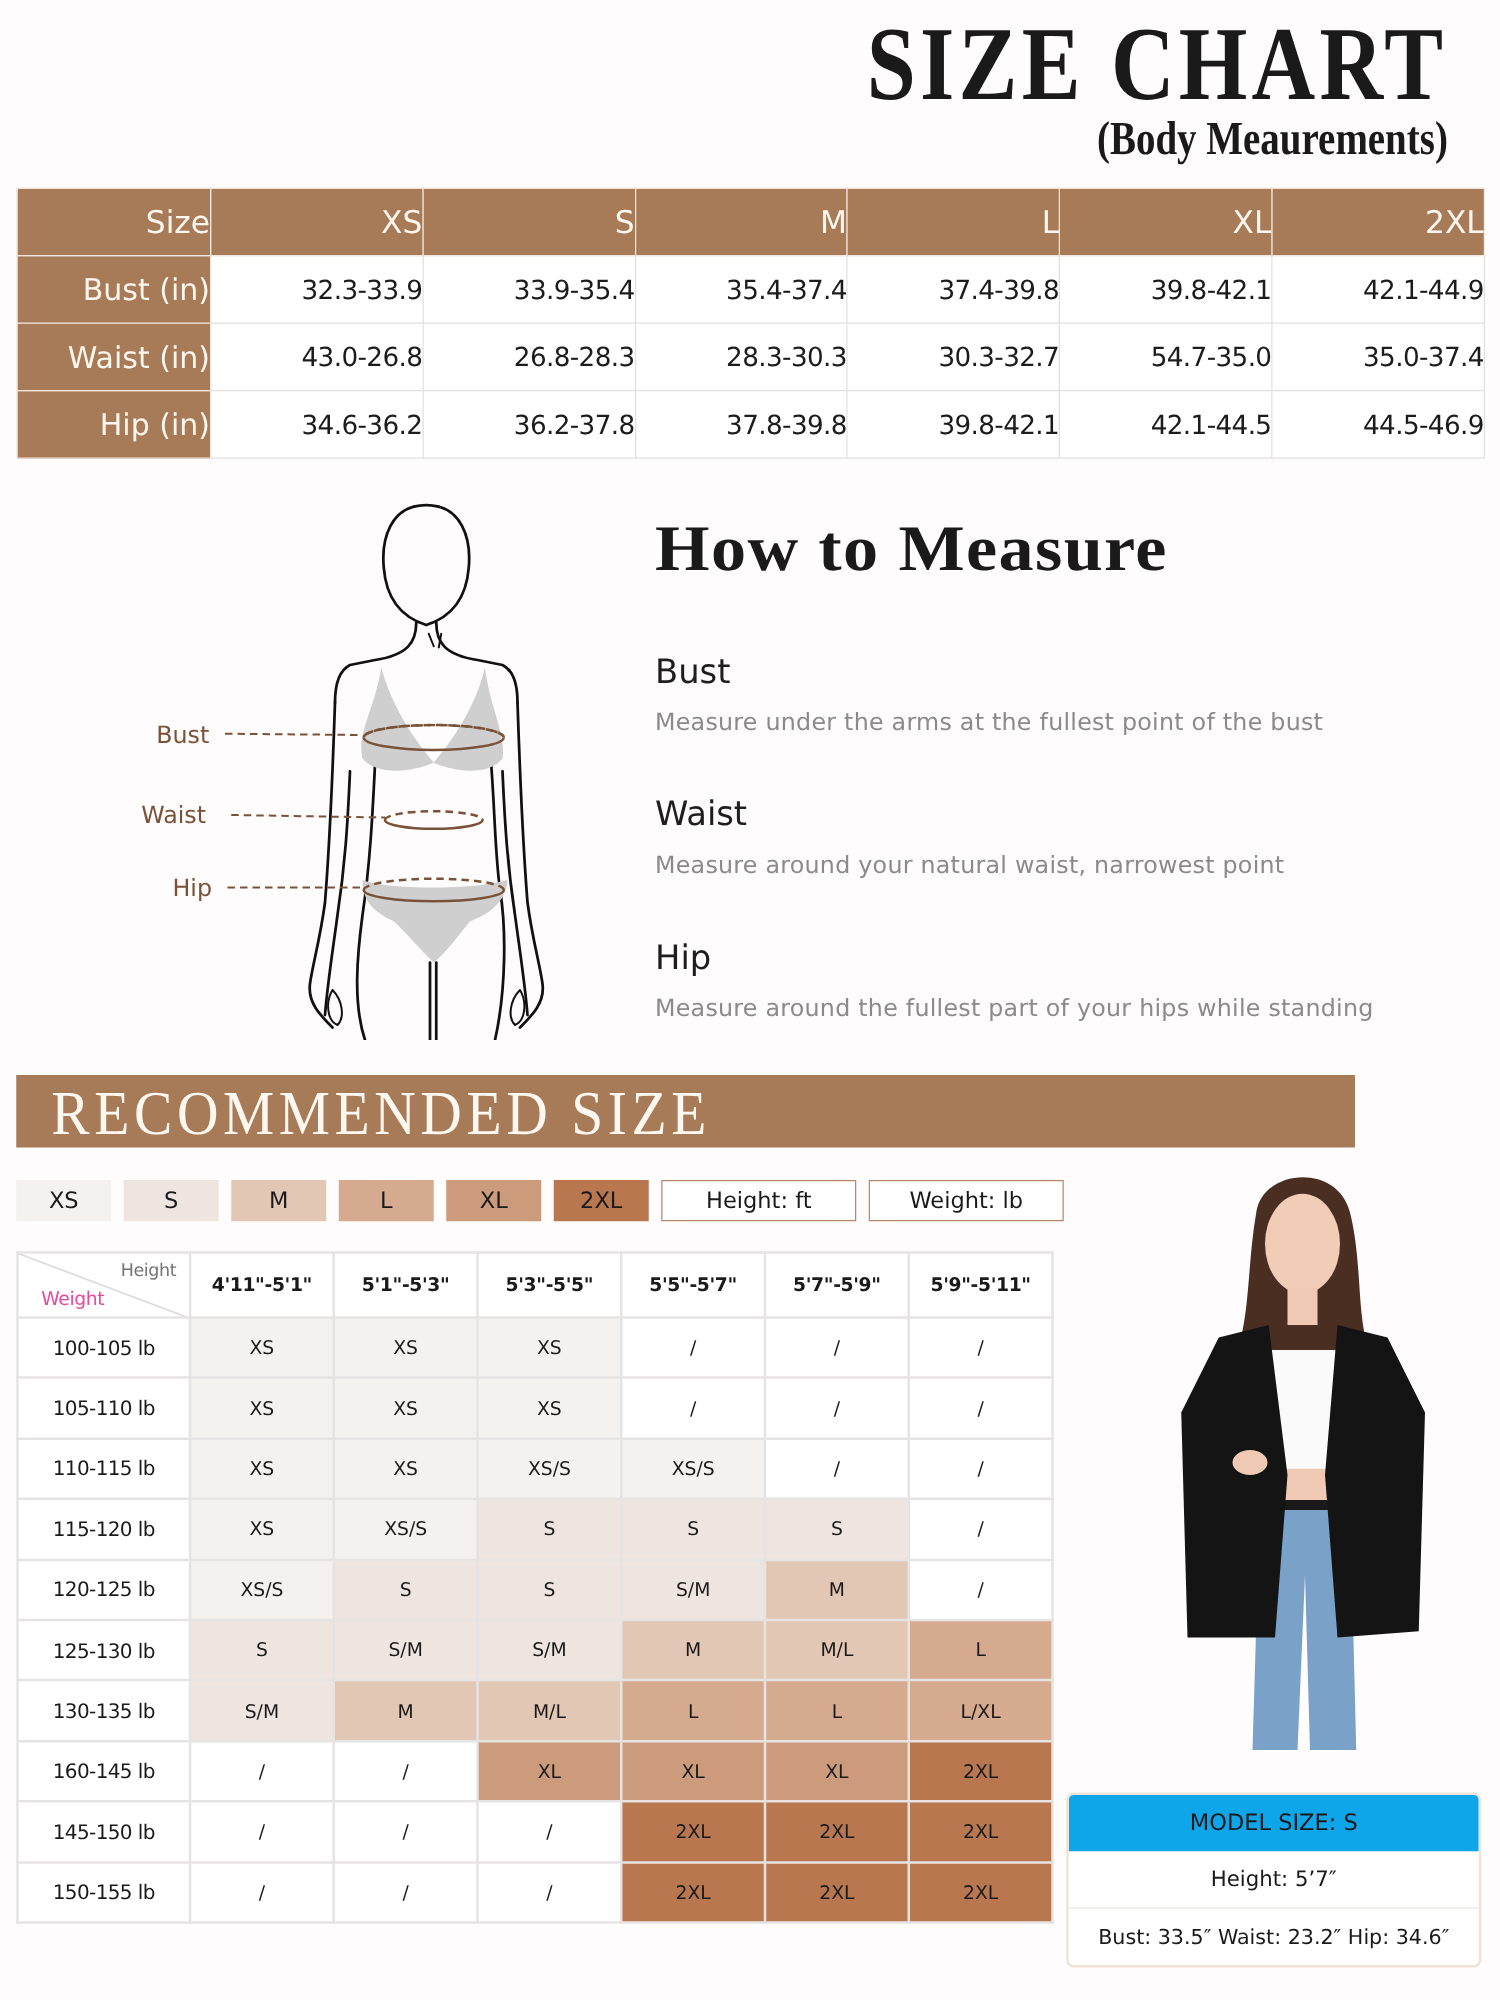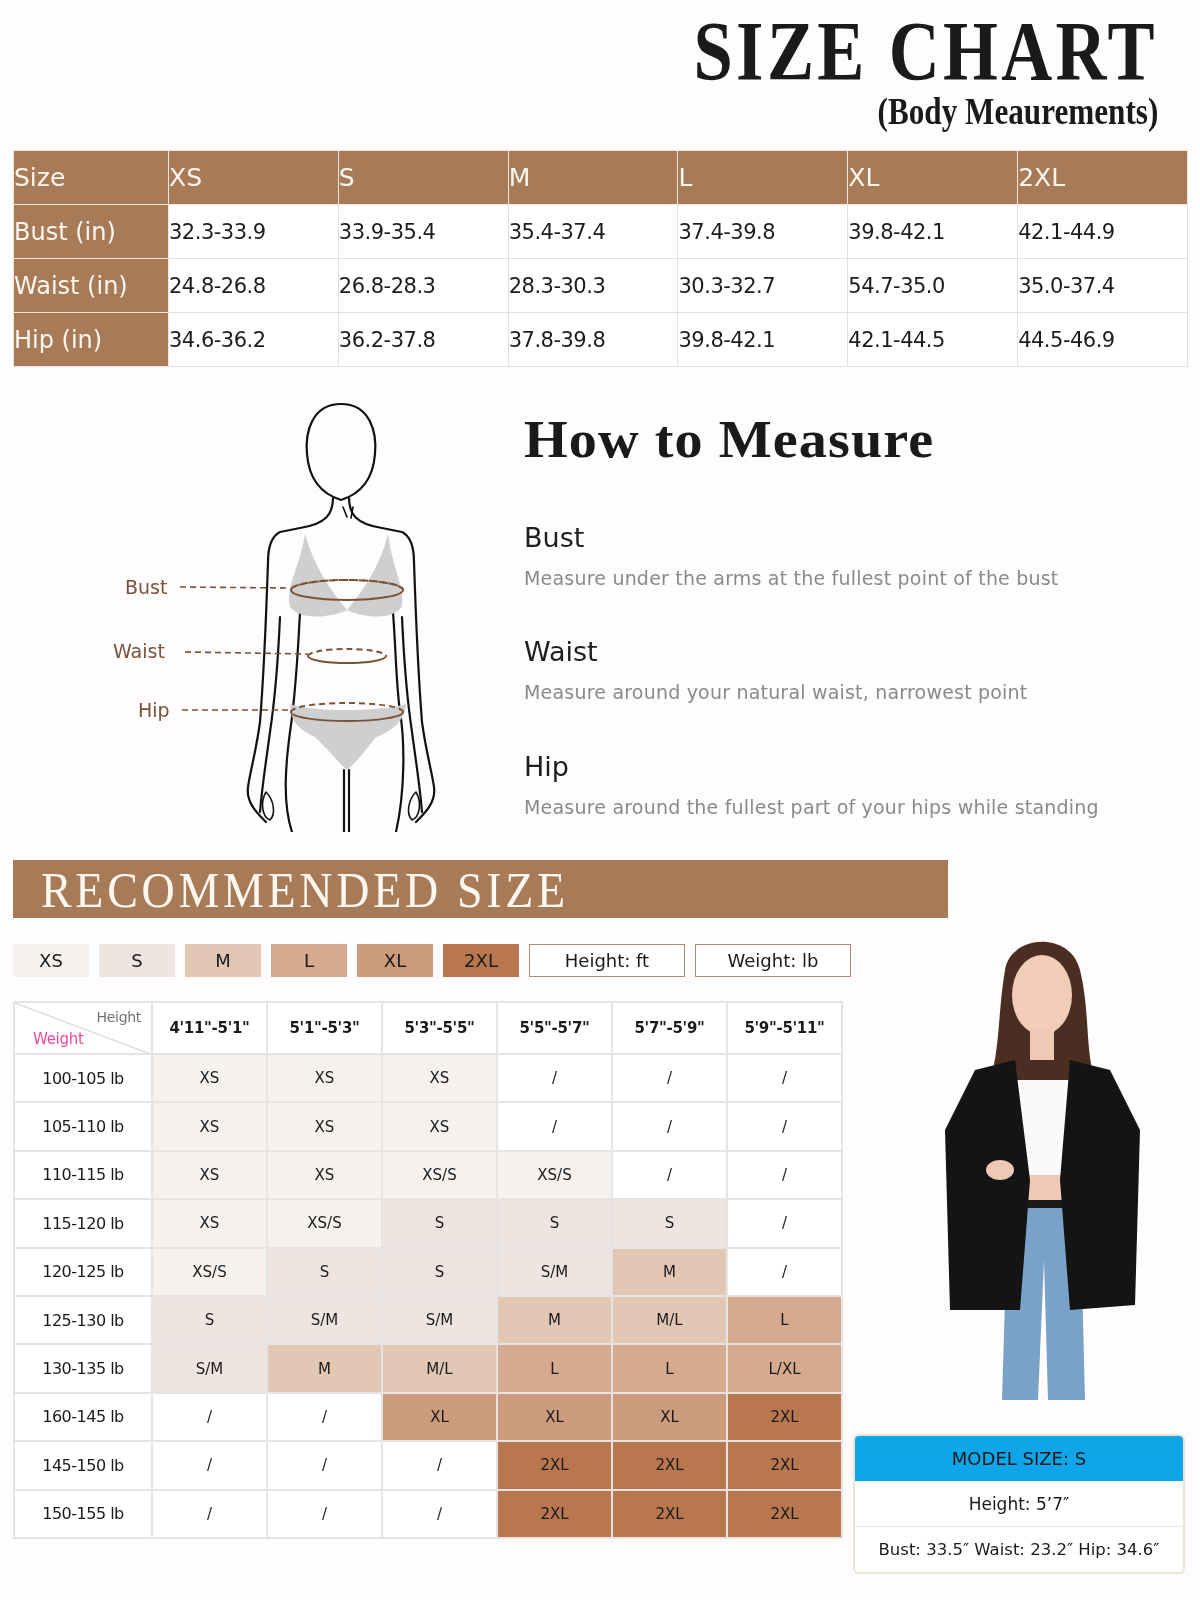--- a/index.html
+++ b/index.html
@@ -17,41 +17,41 @@
     font-family: "Liberation Serif", serif; font-size: 38px; font-weight: bold;
     transform: scaleX(0.82); transform-origin: right top; line-height: 1;
   }
 
   
   .meas-table {
     position: absolute; left: 13px; top: 150px; width: 1175px;
     border-collapse: collapse; table-layout: fixed;
   }
   .meas-table th, .meas-table td {
-    height: 54px; text-align: left; border: 1px solid #e2dfdf;
+    height: 54px; text-align: right; border: 1px solid #e2dfdf;
     font-family: "DejaVu Sans", sans-serif; font-size: 21px;
   }
   .meas-table thead th { background: #a77a58; color: #fff6ee; font-weight: normal; font-size: 25px; border-color: #f2e6dc; }
   .meas-table tbody th { background: #a77a58; color: #fff6ee; font-weight: normal; font-size: 24px; border-color: #f2e6dc; width: 155px; }
   .meas-table tbody td { background: #ffffff; color: #1c1c1c; letter-spacing: -0.5px; }
 
   
   .figure { position: absolute; left: 100px; top: 392px; width: 360px; height: 440px; }
   .how-title {
     position: absolute; left: 524px; top: 410px;
     font-family: "Liberation Serif", serif; font-size: 52px; font-weight: bold; letter-spacing: 1px;
     transform: scaleX(1.08); transform-origin: left top;
   }
   .how-item { position: absolute; left: 524px; }
   .how-item .h { font-family: "DejaVu Sans", sans-serif; font-size: 27px; color: #1e1e1e; }
   .how-item .d { font-family: "DejaVu Sans", sans-serif; font-size: 19px; color: #8a8a8a; margin-top: 14px; letter-spacing: 0.2px; }
 
   
   .rec-banner {
-    position: absolute; left: 13px; top: 860px; width: 935px; height: 58px;
+    position: absolute; left: 13px; top: 860px; width: 1071px; height: 58px;
     background: #a77a58;
   }
   .rec-banner span {
     position: absolute; left: 28px; top: 4px;
     font-family: "Liberation Serif", serif; font-size: 50px; color: #fff8f0; letter-spacing: 4px;
     transform: scaleX(0.92); transform-origin: left top; line-height: 1.05;
   }
 
   
   .legend { position: absolute; left: 13px; top: 944px; height: 33px; display: flex; gap: 10px; }
@@ -113,21 +113,21 @@
       <th>Bust (in)</th>
       <td>32.3-33.9</td>
       <td>33.9-35.4</td>
       <td>35.4-37.4</td>
       <td>37.4-39.8</td>
       <td>39.8-42.1</td>
       <td>42.1-44.9</td>
     </tr>
     <tr>
       <th>Waist (in)</th>
-      <td>24.8-26.8</td>
+      <td>43.0-26.8</td>
       <td>26.8-28.3</td>
       <td>28.3-30.3</td>
       <td>30.3-32.7</td>
       <td>54.7-35.0</td>
       <td>35.0-37.4</td>
     </tr>
     <tr>
       <th>Hip (in)</th>
       <td>34.6-36.2</td>
       <td>36.2-37.8</td>

